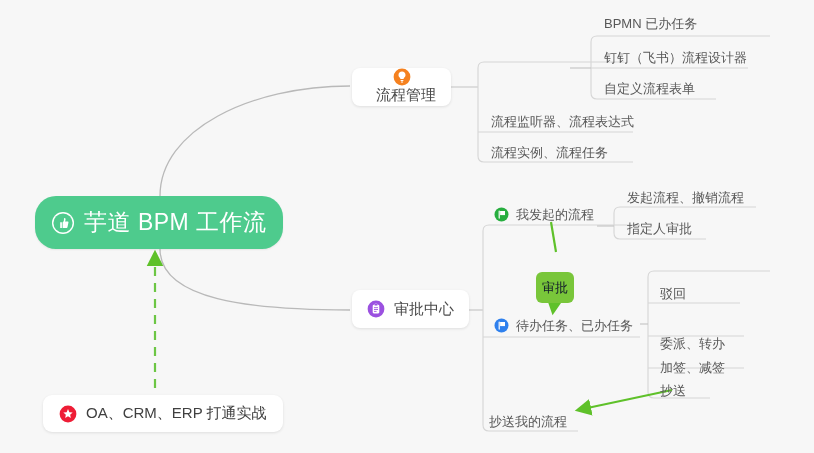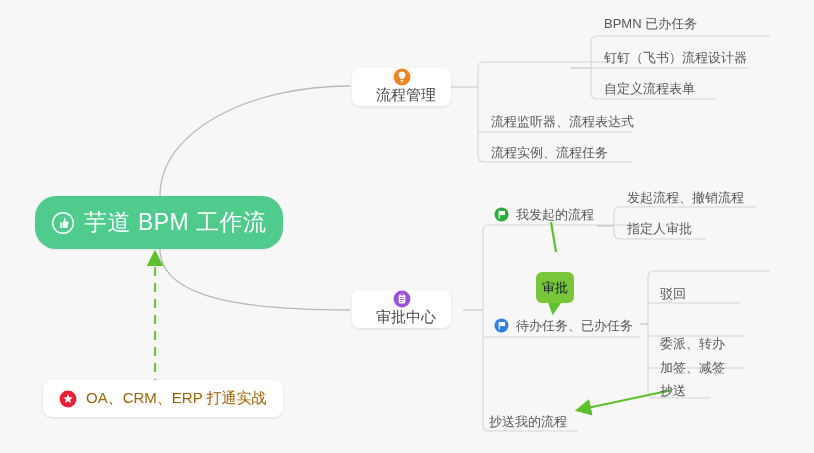--- a/index.html
+++ b/index.html
@@ -52,31 +52,31 @@
     background: #ffffff;
     border-radius: 8px;
     padding: 0 15px;
     height: 38px;
     font-size: 15px;
     color: #4a4a4a;
     box-shadow: 0 1px 3px rgba(0,0,0,0.10);
   }
   .card .label { margin-left: 9px; }
   #node-liuchengguanli { left: 352px; top: 68px; flex-direction: column; }
-  #node-shenpizhongxin { left: 352px; top: 290px; flex-direction: column; }
+  #node-shenpizhongxin { left: 352px; top: 290px; }
   
   #node-note {
     left: 43px;
-    top: 380px;
+    top: 395px;
     height: 37px;
     background: #ffffff;
     border-radius: 9px;
     padding: 0 16px;
     font-size: 15px;
-    color: #a16207;
+    color: #404040;
     box-shadow: 0 1px 3px rgba(0,0,0,0.10);
   }
   #node-note .label { margin-left: 9px; }
   
   .leaf {
     position: absolute;
     white-space: nowrap;
     font-size: 13px;
     color: #585858;
     display: flex;

